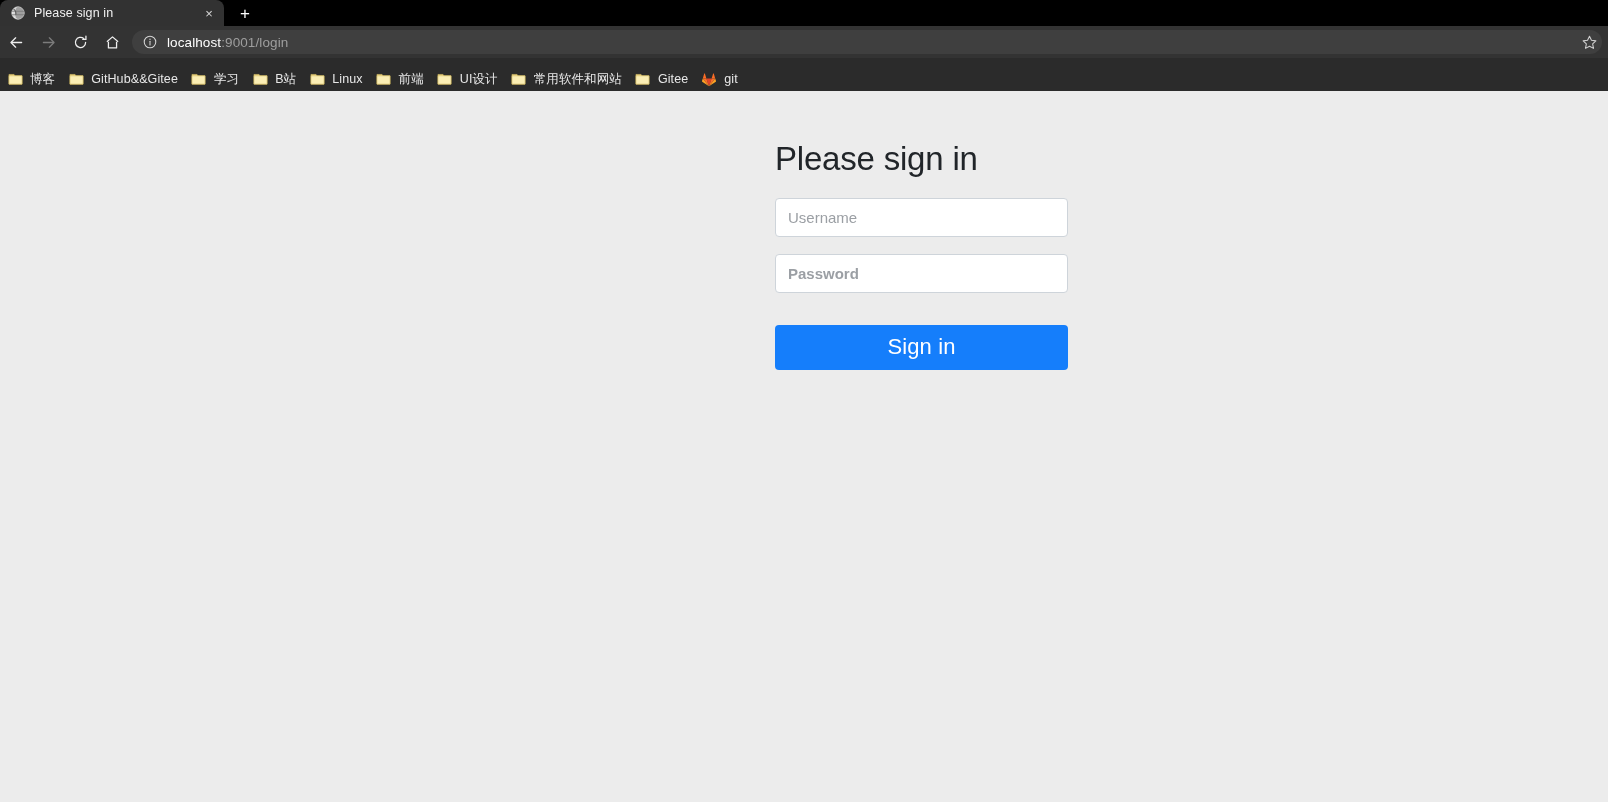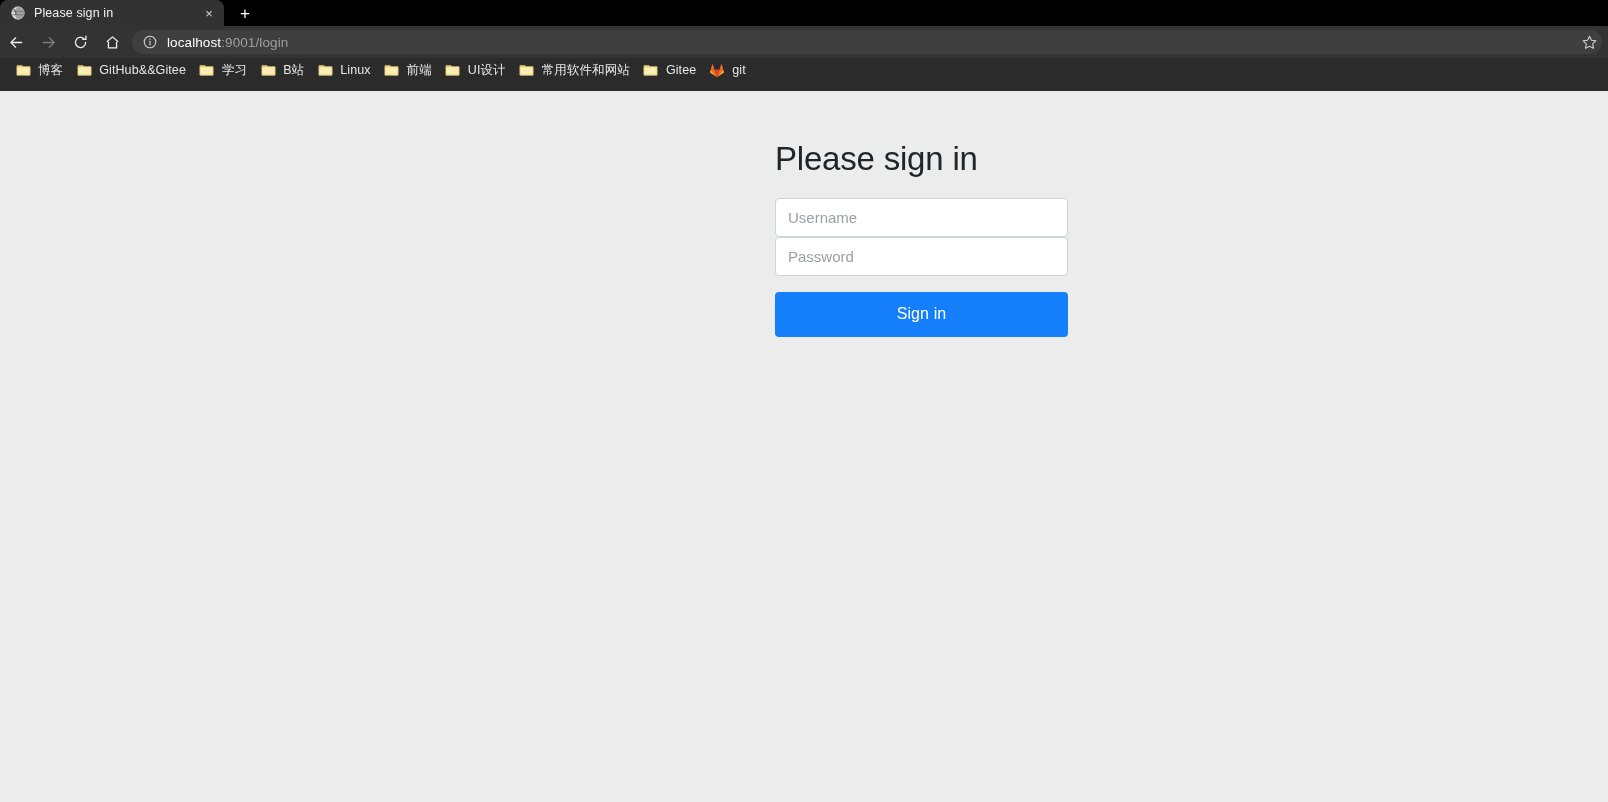--- a/index.html
+++ b/index.html
@@ -125,22 +125,22 @@
     margin-left: 2px;
     margin-right: -8px;
   }
 
   
   .bookmarks {
     height: 33px;
     flex: 0 0 33px;
     background: #2b2b2b;
     display: flex;
-    align-items: flex-start;
-    padding-left: 10px;
+    align-items: flex-end;
+    padding-left: 2px;
   }
   .bm {
     display: flex;
     align-items: center;
     height: 24px;
     padding: 0 7px 0 5px;
     border-radius: 4px;
     margin-right: 1px;
   }
   .bm-icon {
@@ -180,33 +180,34 @@
   .field {
     width: 293px;
     height: 39px;
     background: #ffffff;
     border: 1px solid #ced4da;
     border-radius: 4px;
     font-size: 15px;
     color: #495057;
     padding: 0 12px;
     display: block;
+    margin-bottom: 17px;
     font-family: "Liberation Sans", sans-serif;
     outline: none;
   }
   .field::placeholder { color: #9b9fa4; }
-  .field.password { margin-bottom: 16px; }
+  .field.password { margin-bottom: 32px; font-weight: bold; }
   .signin-button {
     width: 293px;
     height: 45px;
     background: #157efb;
     border: none;
     border-radius: 4px;
     color: #ffffff;
-    font-size: 16px;
+    font-size: 22px;
     font-family: "Liberation Sans", sans-serif;
     letter-spacing: 0.1px;
     display: block;
     text-align: center;
   }
 </style>
 </head>
 <body>
 
 <div class="browser">

